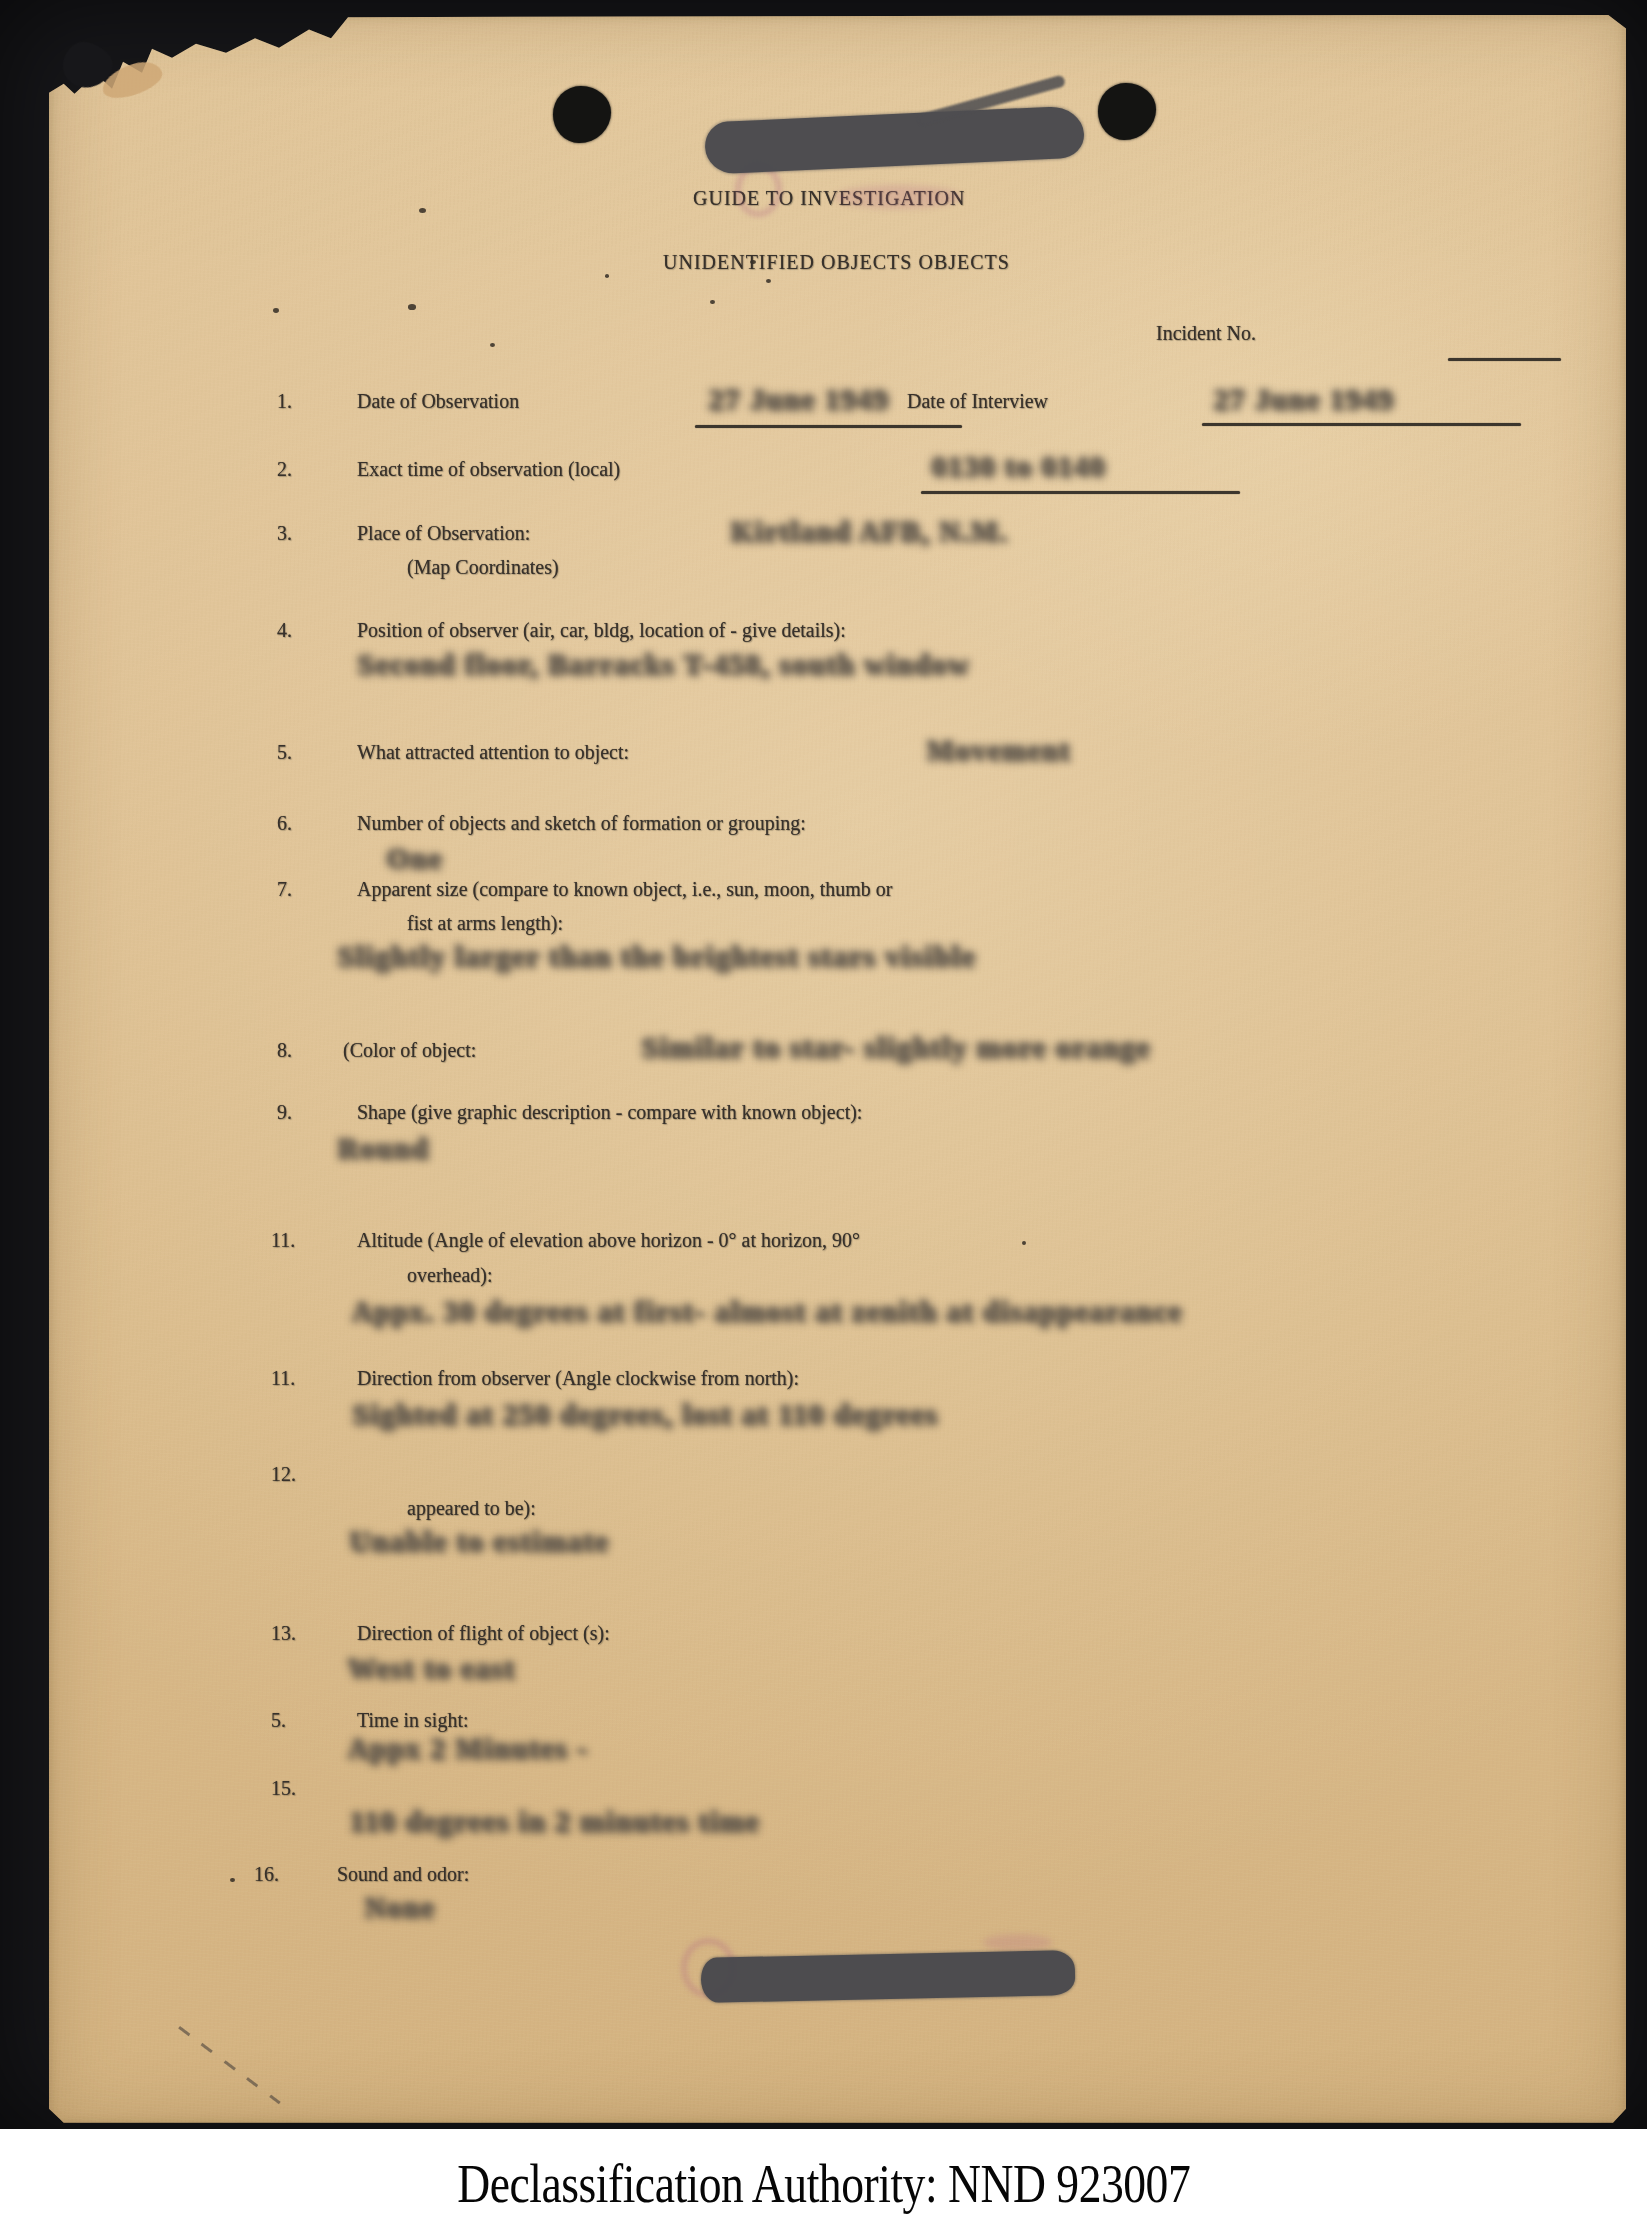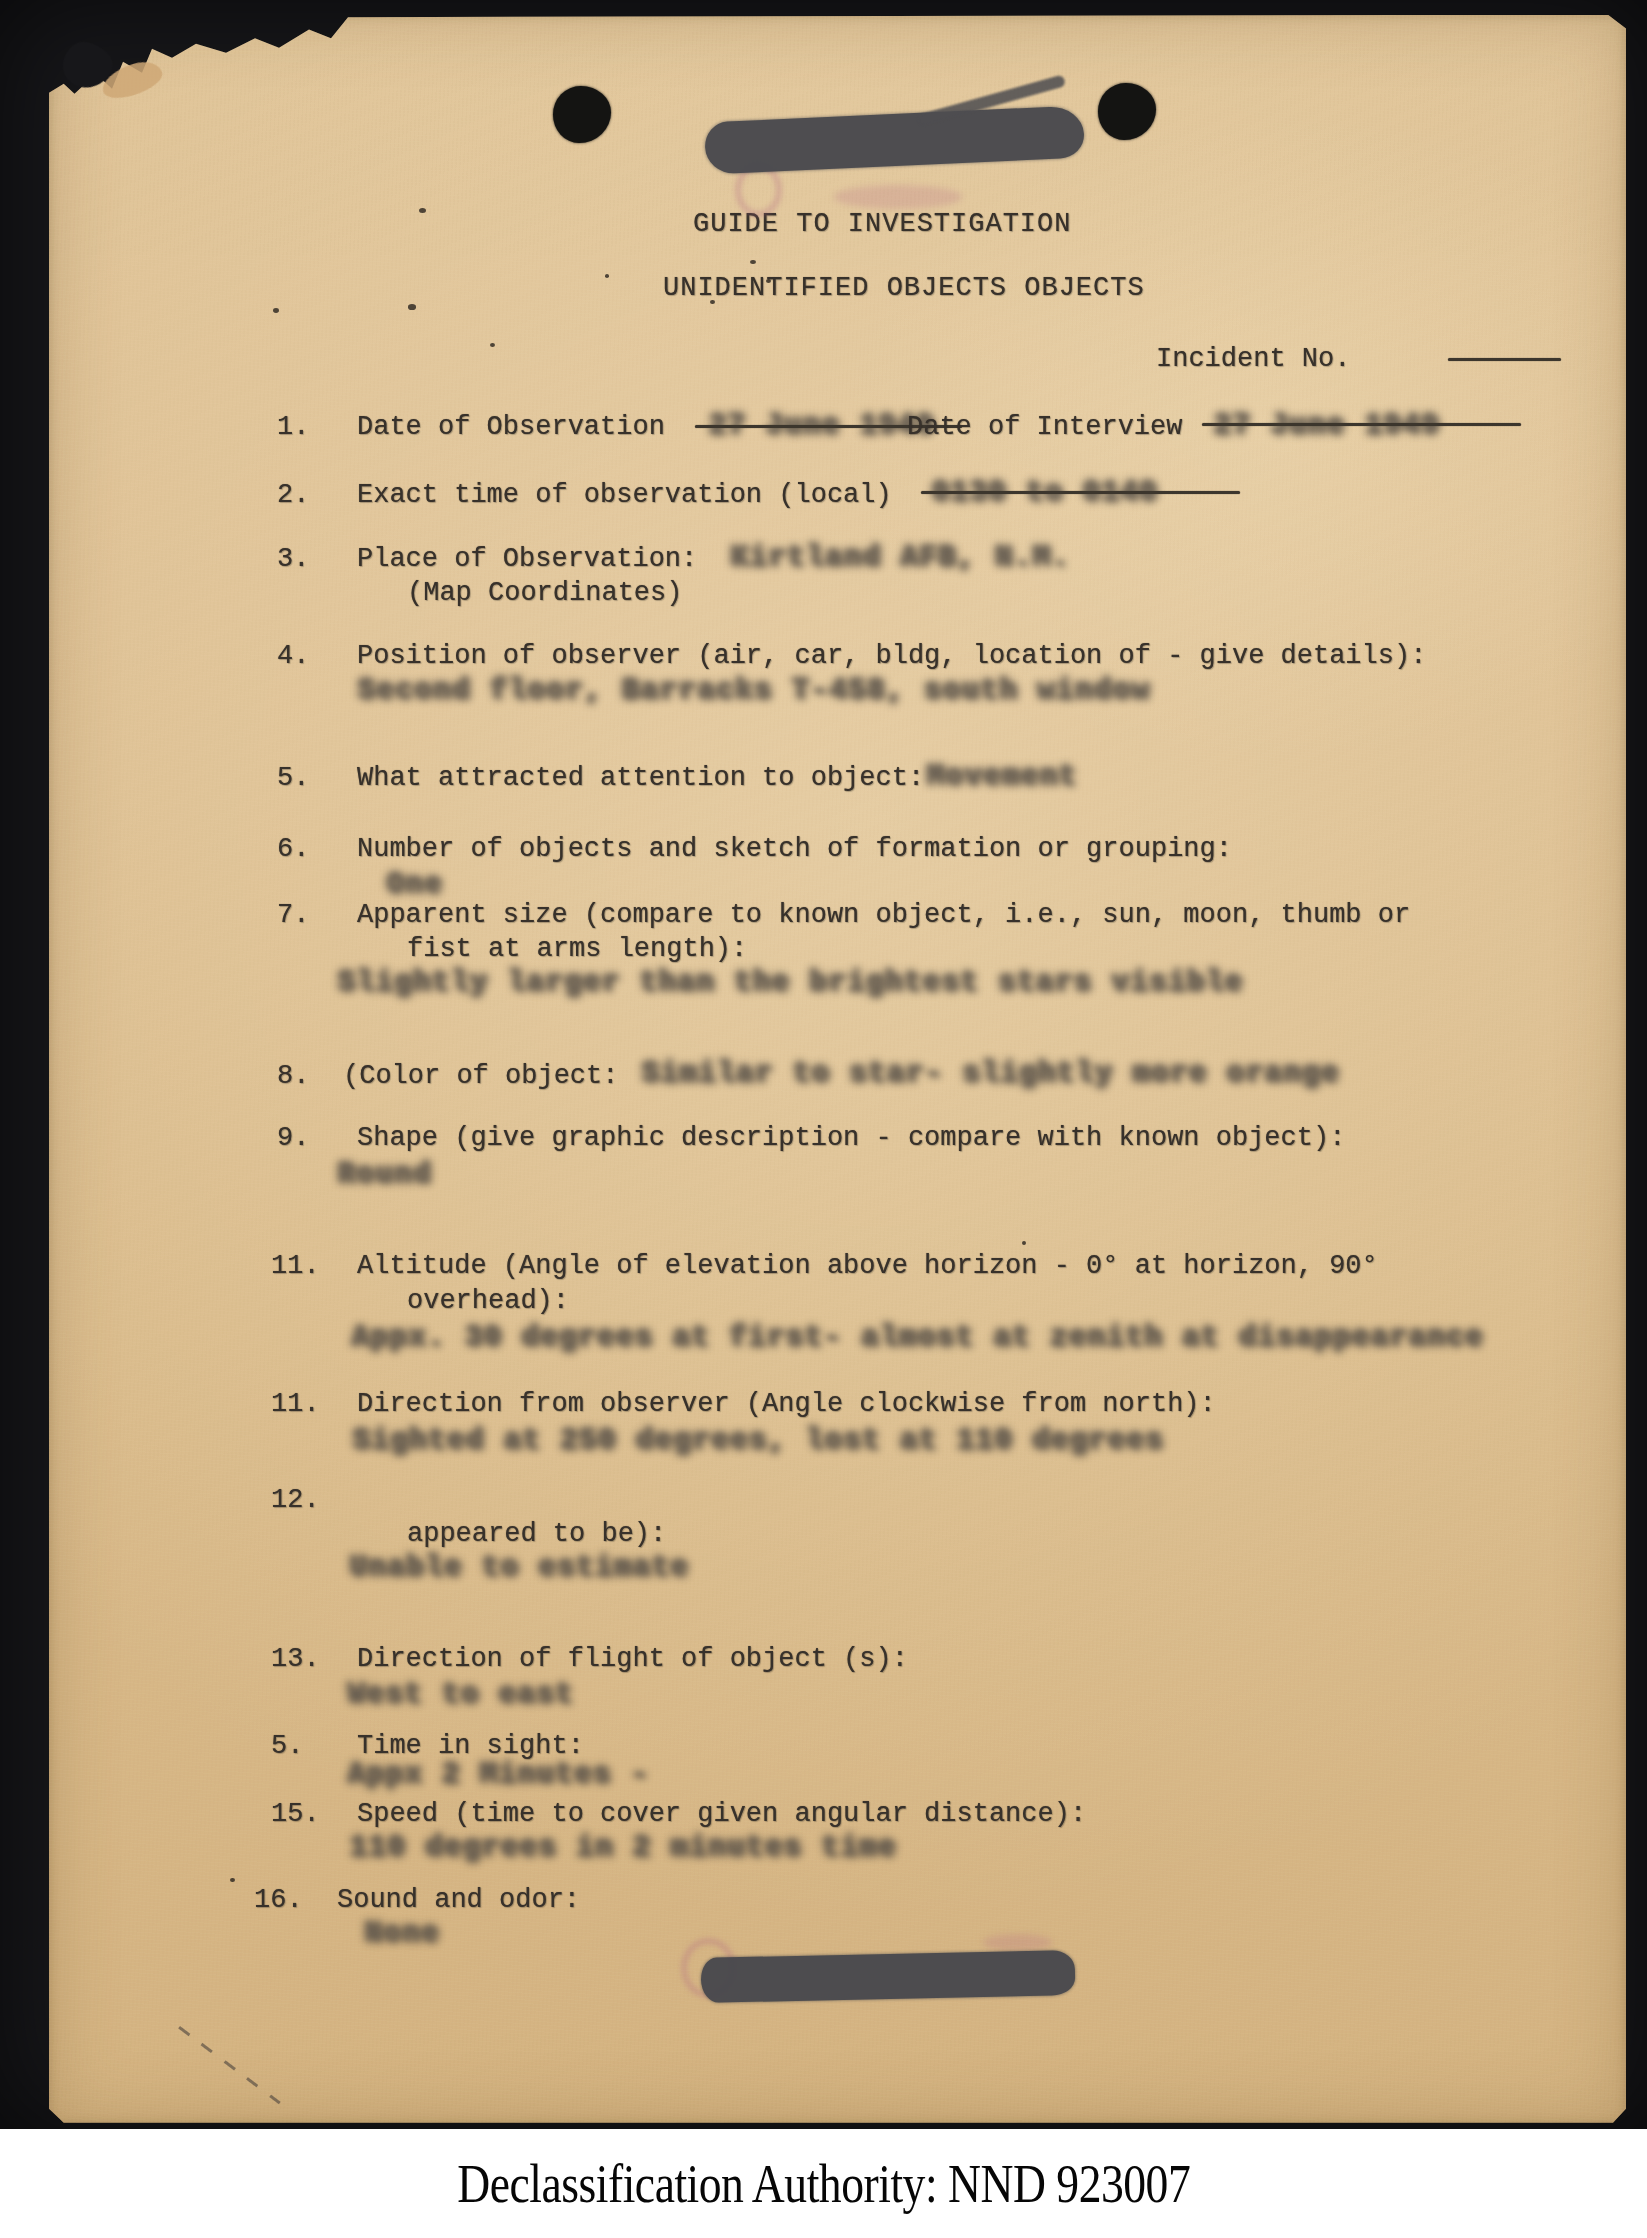--- a/index.html
+++ b/index.html
@@ -34,23 +34,23 @@
   .redact{position:absolute;background:var(--redaction,#45464c);z-index:5;opacity:.94;}
   .redact-top{left:705px;top:114px;width:379px;height:52px;border-radius:23.5px 34px 25.5px 29px/25.5px 29px 23.5px 27.5px;
     transform:rotate(-2.6deg);box-shadow:0 0 3.4px rgba(62,63,70,.75);}
   .redact-top::after{content:"";position:absolute;left:56%;top:-14.7px;width:152px;height:11.8px;
     background:var(--redaction,#45464c);border-radius:5.9px;transform:rotate(-13deg);opacity:.85;filter:blur(1px);}
   .redact-bottom{left:701px;top:1954px;width:374px;height:45px;border-radius:19.6px 27.5px 29px 21.6px/27.5px 23.5px 21.6px 28.4px;
     transform:rotate(-1.2deg);box-shadow:0 0 3.4px rgba(62,63,70,.75);}
   .stamp-ghost{position:absolute;z-index:4;border:6.9px solid rgba(176,98,130,.30);border-radius:50%;
     filter:blur(2.9px);}
   .stamp-wisp{position:absolute;z-index:4;background:rgba(176,98,130,.22);border-radius:50%;filter:blur(3.4px);}
-  .tw{position:absolute;z-index:3;font-family:Liberation Mono, monospace;
-    font-size:27px;line-height:29px;color:var(--ink,#37312b);white-space:pre;
-    text-shadow:0 0 1px rgba(52,45,37,.6),1px 0.5px 1px rgba(52,45,37,.28);margin-top:26px;}
+  .tw{position:absolute;z-index:3;font-family:Liberation Serif, serif;
+    font-size:20px;line-height:29px;color:var(--ink,#37312b);white-space:pre;
+    text-shadow:0 0 1px rgba(52,45,37,.6),1px 0.5px 1px rgba(52,45,37,.28);}
   .title{letter-spacing:1px;}
   .smudge{font-size:27.5px;font-weight:700;color:var(--smudge,#5b544c);letter-spacing:2px;opacity:.88;
     filter:blur(2.9px);transform:scale(1.02,1.1);transform-origin:left top;
     text-shadow:2.5px 1.5px 4.4px rgba(82,74,63,.95),-2px -0.5px 3.9px rgba(82,74,63,.75),0 0 7.8px rgba(82,74,63,.6);}
   .rule{position:absolute;z-index:3;height:2.5px;background:#3c362d;box-shadow:0 0 1px rgba(58,52,44,.85);
     border-radius:1.5px;}
   .speck{position:absolute;z-index:2;background:#2a241e;border-radius:50%;opacity:.8;filter:blur(0.3px);}
   .pencil{position:absolute;left:180px;top:2026px;width:138px;height:2.5px;z-index:2;opacity:.6;
     background:repeating-linear-gradient(90deg,#4a423c 0 12.8px,rgba(0,0,0,0) 12.8px 28.4px);
     transform:rotate(37deg);transform-origin:left top;filter:blur(0.4px);}
@@ -153,21 +153,20 @@
 
   <div class="tw" style="left:271px;top:1619px">13.</div>
   <div class="tw" style="left:357px;top:1619px">Direction of flight of object (s):</div>
   <div class="tw smudge" style="left:348px;top:1652px">West to east</div>
 
   <div class="tw" style="left:271px;top:1706px">5.</div>
   <div class="tw" style="left:357px;top:1706px">Time in sight:</div>
   <div class="tw smudge" style="left:348px;top:1732px">Appx 2 Minutes -</div>
 
   <div class="tw" style="left:271px;top:1774px">15.</div>
-  <div class="tw" style="left:357px;top:1774px">Speed (time to cover given angular distance):</div>
   <div class="tw smudge" style="left:350px;top:1805px">110 degrees in 2 minutes time</div>
 
   <div class="tw" style="left:254px;top:1860px">16.</div>
   <div class="tw" style="left:337px;top:1860px">Sound and odor:</div>
   <div class="tw smudge" style="left:365px;top:1891px">None</div>
 
   <div class="strip">
     <div class="strip-text">Declassification Authority: NND 923007</div>
   </div>
 </div>

